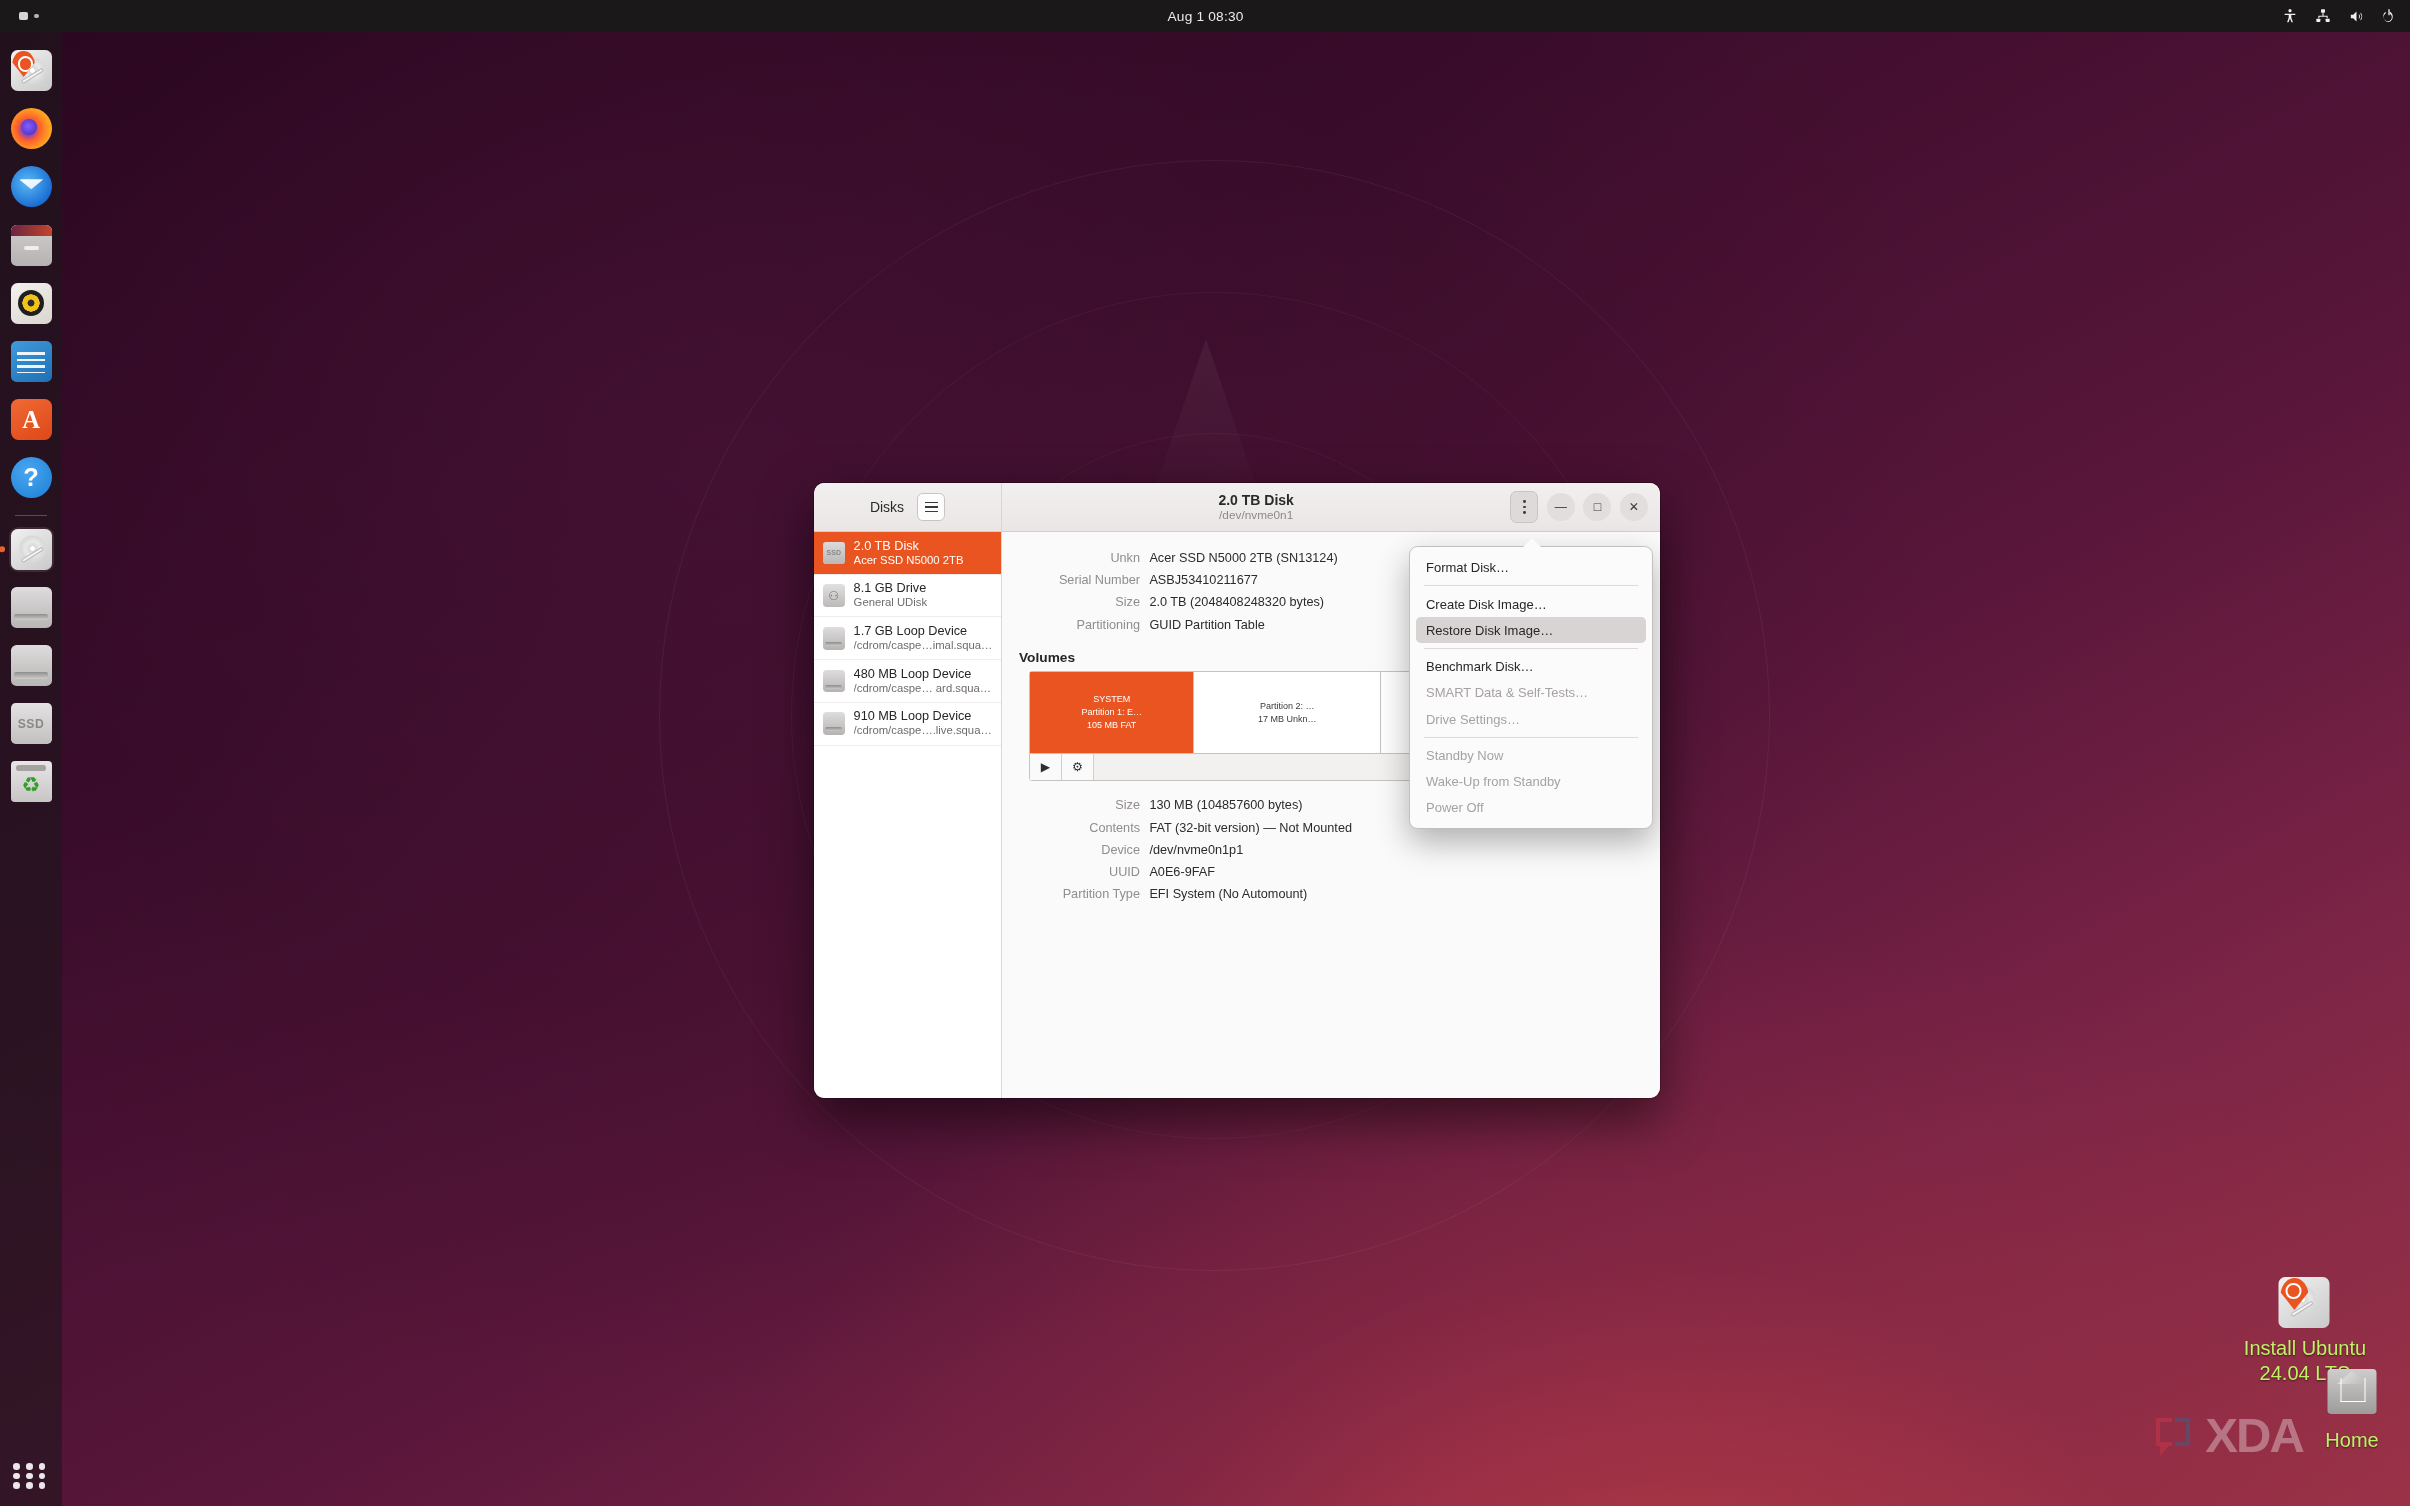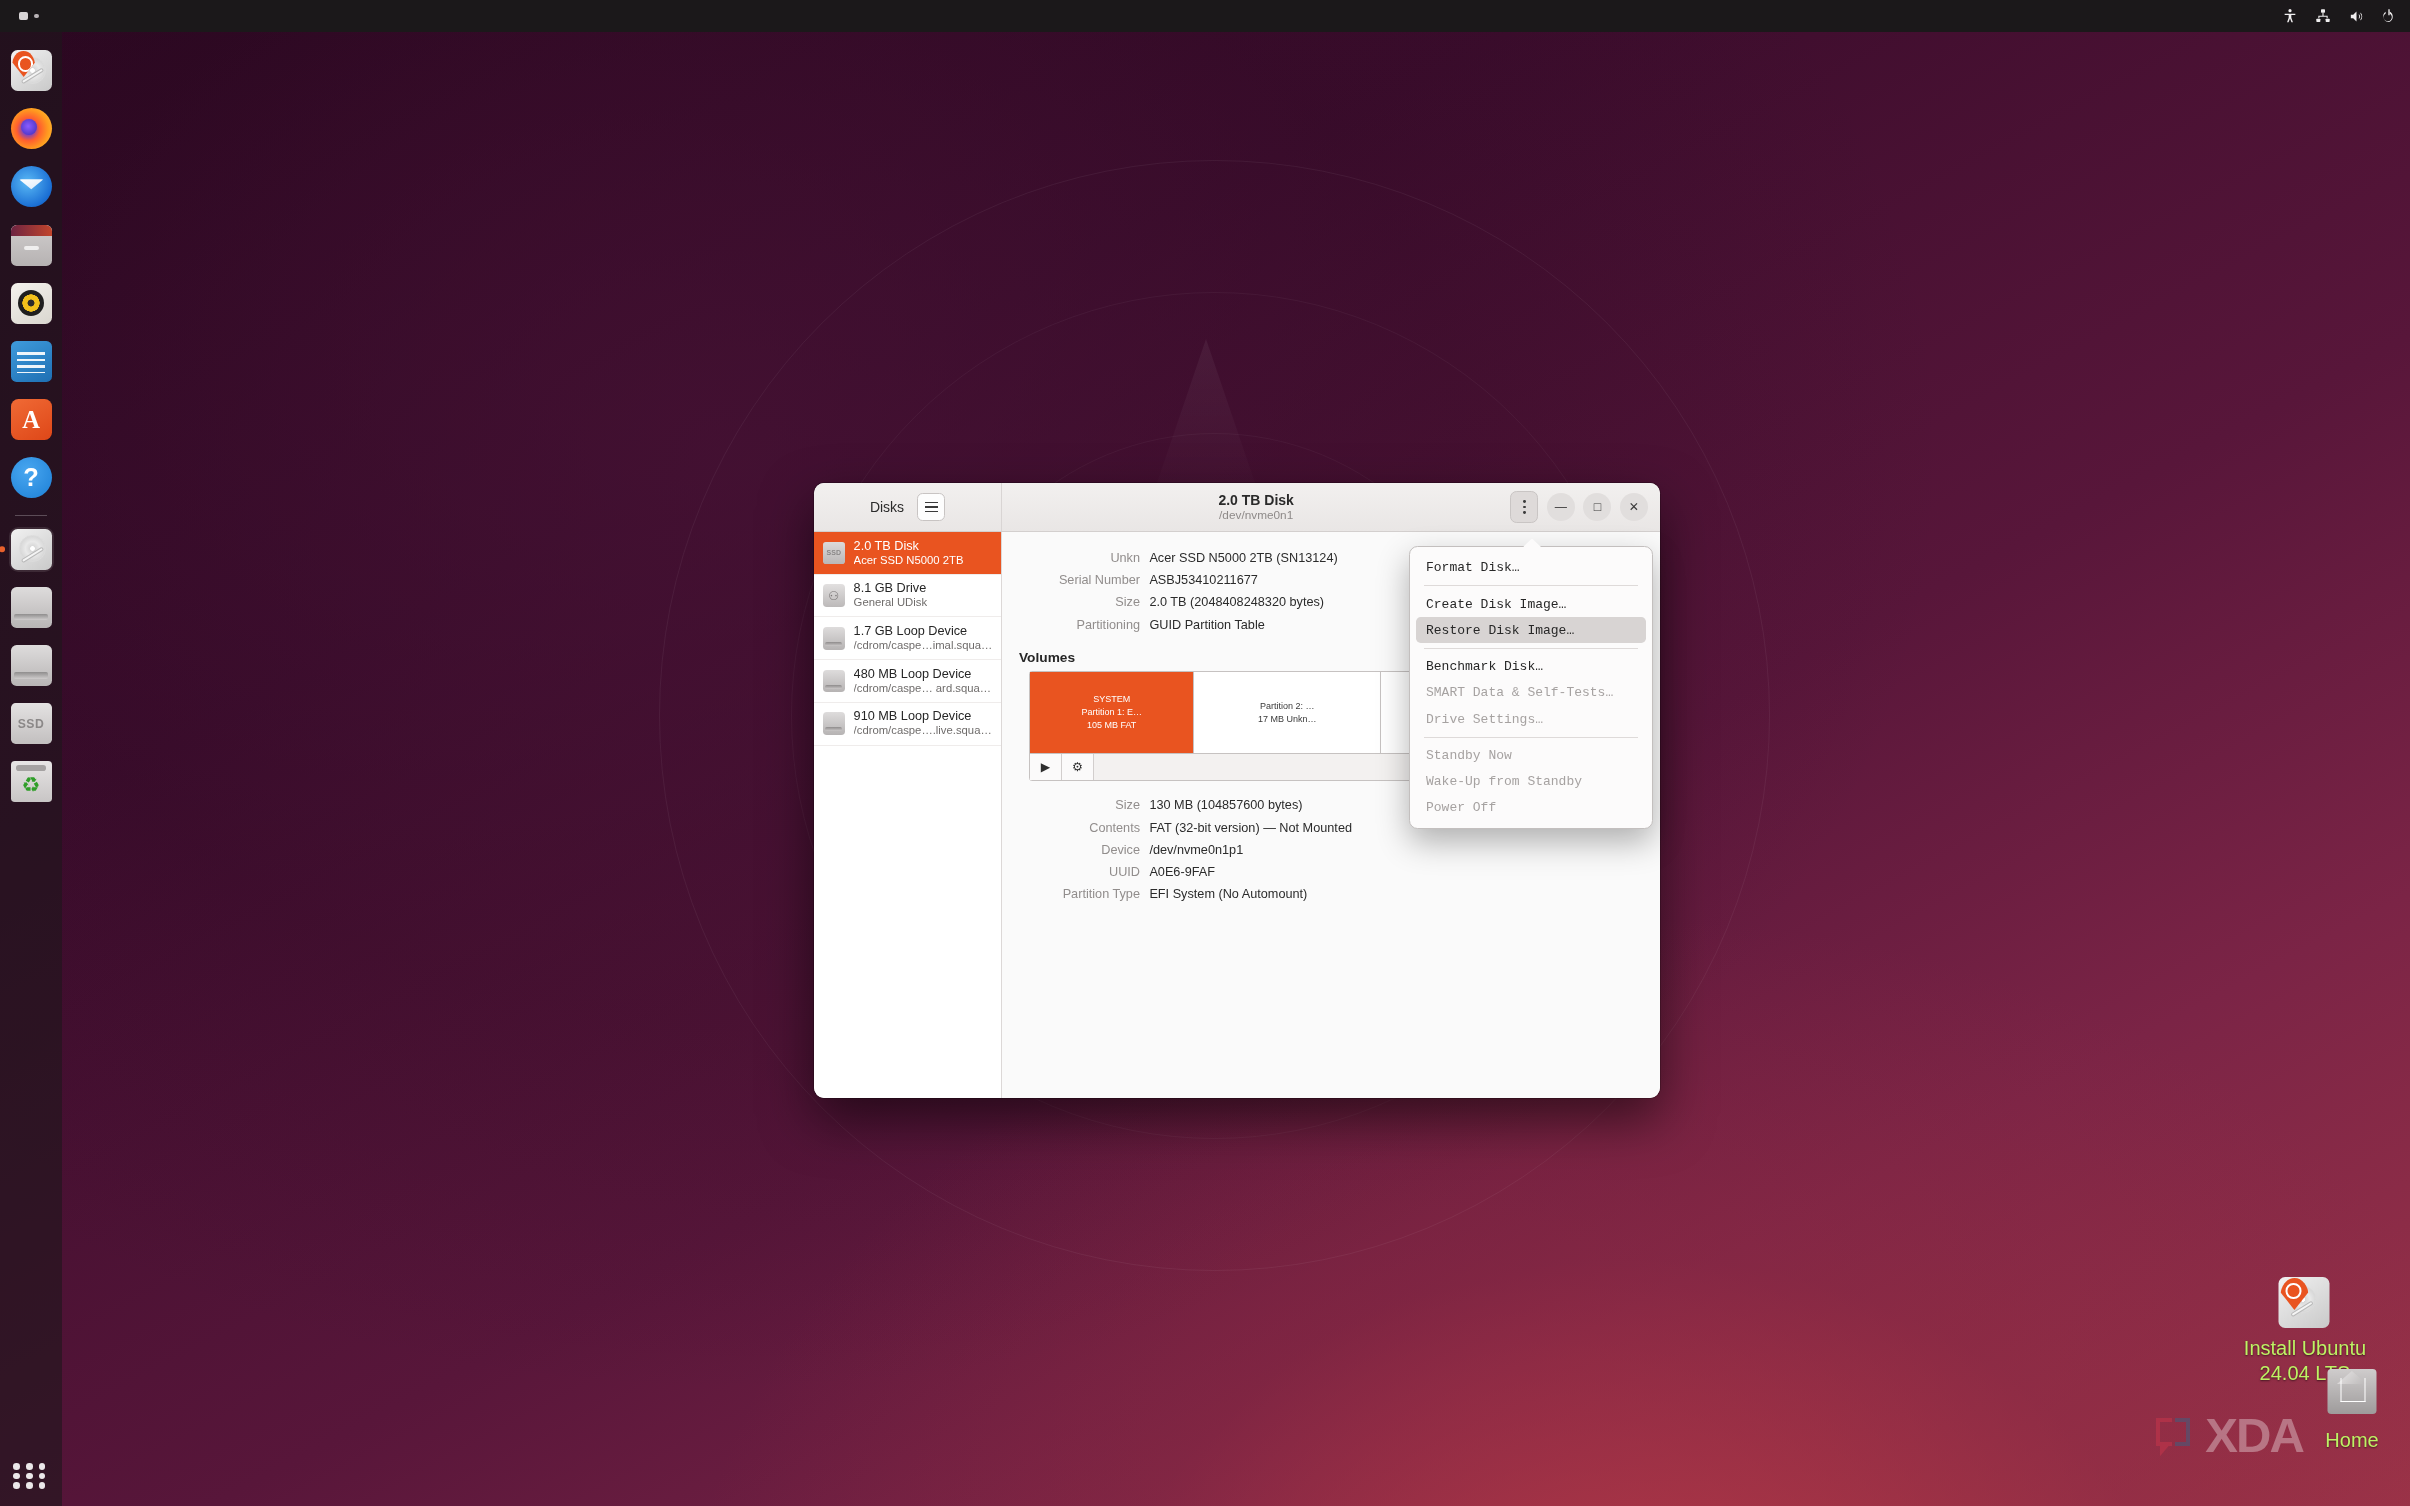--- a/index.html
+++ b/index.html
@@ -231,40 +231,41 @@
     position:absolute; left:1409px; top:546px; width:244px; z-index:70;
     background:#fcfbfb; border:0.9px solid #c3bfbe; border-radius:8.5px;
     box-shadow:0 13px 32px rgba(0,0,0,.30);
     padding:7.5px 5.6px;
   }
   #popup::before{
     content:""; position:absolute; left:113px; top:-8.5px; width:17px; height:8.5px; background:#fcfbfb;
     clip-path:polygon(50% 0,100% 100%,0 100%);
     border-left:0.9px solid #c3bfbe;
   }
-  .mi{ padding:5.6px 10.4px; font-size:13px; color:#272727; border-radius:4.7px; white-space:nowrap;font-family:Liberation Mono, monospace; }
+  .mi{ padding:5.6px 10.4px; font-size:13px; color:#272727; border-radius:4.7px; white-space:nowrap; }
   .mi.hl{ background:#d8d4d3; }
   .mi.dis{ color:#a6a2a1; }
   .msep{ height:0.9px; background:#dedad9; margin:4.7px 8.5px; }
 </style>
 </head>
 <body>
 
 <div id="wallpaper">
   <div id="wall-arc1"></div>
   <div id="wall-arc2"></div>
   <div id="wall-arc3"></div>
   <div id="wall-cone"></div>
 </div>
 
 <div id="topbar">
   <div class="activities">
     <span class="dotsq"></span>
     <span class="dotsm"></span>
   </div>
+  <div id="clock">Aug 1  08:30</div>
   <div id="tray">
     <span class="tico">
       <svg width="16" height="16" viewBox="0 0 24 24">
           <circle cx="12" cy="4" r="2.4"></circle>
           <path d="M4 8.5h16v2H14v4l2.4 7h-2.2L12 15.6 9.8 21.5H7.6L10 14.5v-4H4z"></path>
         </svg>
     </span>
     <span class="tico">
       <svg width="16" height="16" viewBox="0 0 24 24">
           <rect x="9" y="2" width="6" height="5" rx="1"></rect>

